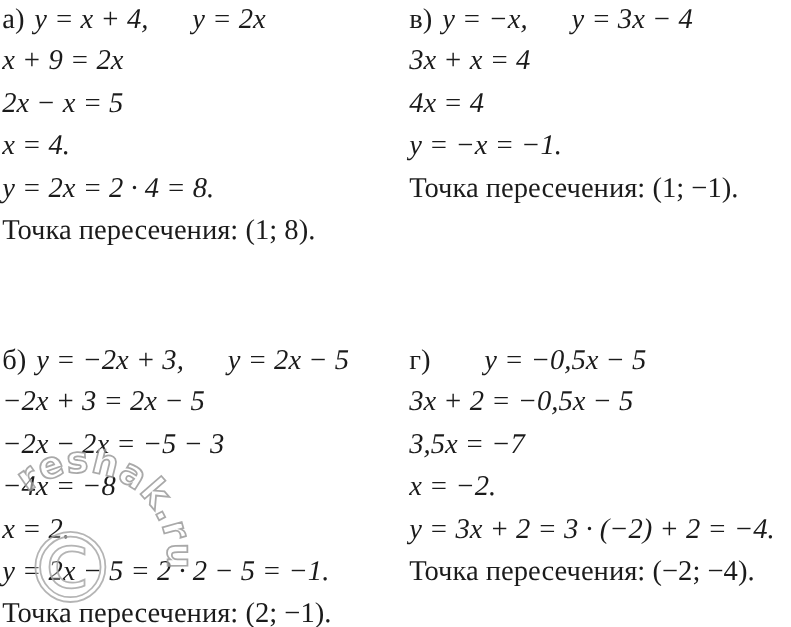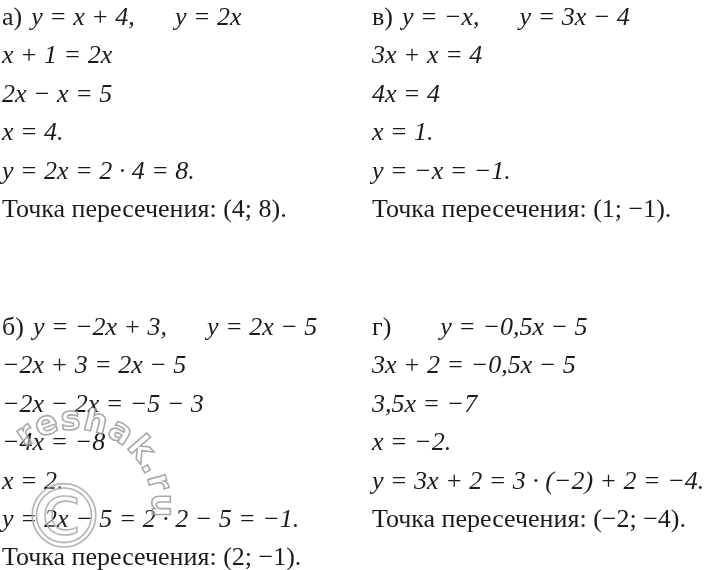--- a/index.html
+++ b/index.html
@@ -59,36 +59,35 @@
 <body>
 
 <div class="page">
 
   <section class="problem pos-a">
     <div class="line header">
       <span class="label">а)</span>
       <span class="math">y = x + 4,</span>
       <span class="math eq2">y = 2x</span>
     </div>
-    <div class="line math">x + 1 = 2x</div>
+    <div class="line math">x + 9 = 2x</div>
     <div class="line math">2x − x = 5</div>
     <div class="line math">x = 4.</div>
     <div class="line math">y = 2x = 2 · 4 = 8.</div>
-    <div class="line answer">Точка пересечения: (4; 8).</div>
+    <div class="line answer">Точка пересечения: (1; 8).</div>
   </section>
 
   <section class="problem pos-v">
     <div class="line header">
       <span class="label">в)</span>
       <span class="math">y = −x,</span>
       <span class="math eq2">y = 3x − 4</span>
     </div>
     <div class="line math">3x + x = 4</div>
     <div class="line math">4x = 4</div>
-    <div class="line math">x = 1.</div>
     <div class="line math">y = −x = −1.</div>
     <div class="line answer">Точка пересечения: (1; −1).</div>
   </section>
 
   <section class="problem pos-b">
     <div class="line header">
       <span class="label">б)</span>
       <span class="math">y = −2x + 3,</span>
       <span class="math eq2">y = 2x − 5</span>
     </div>

